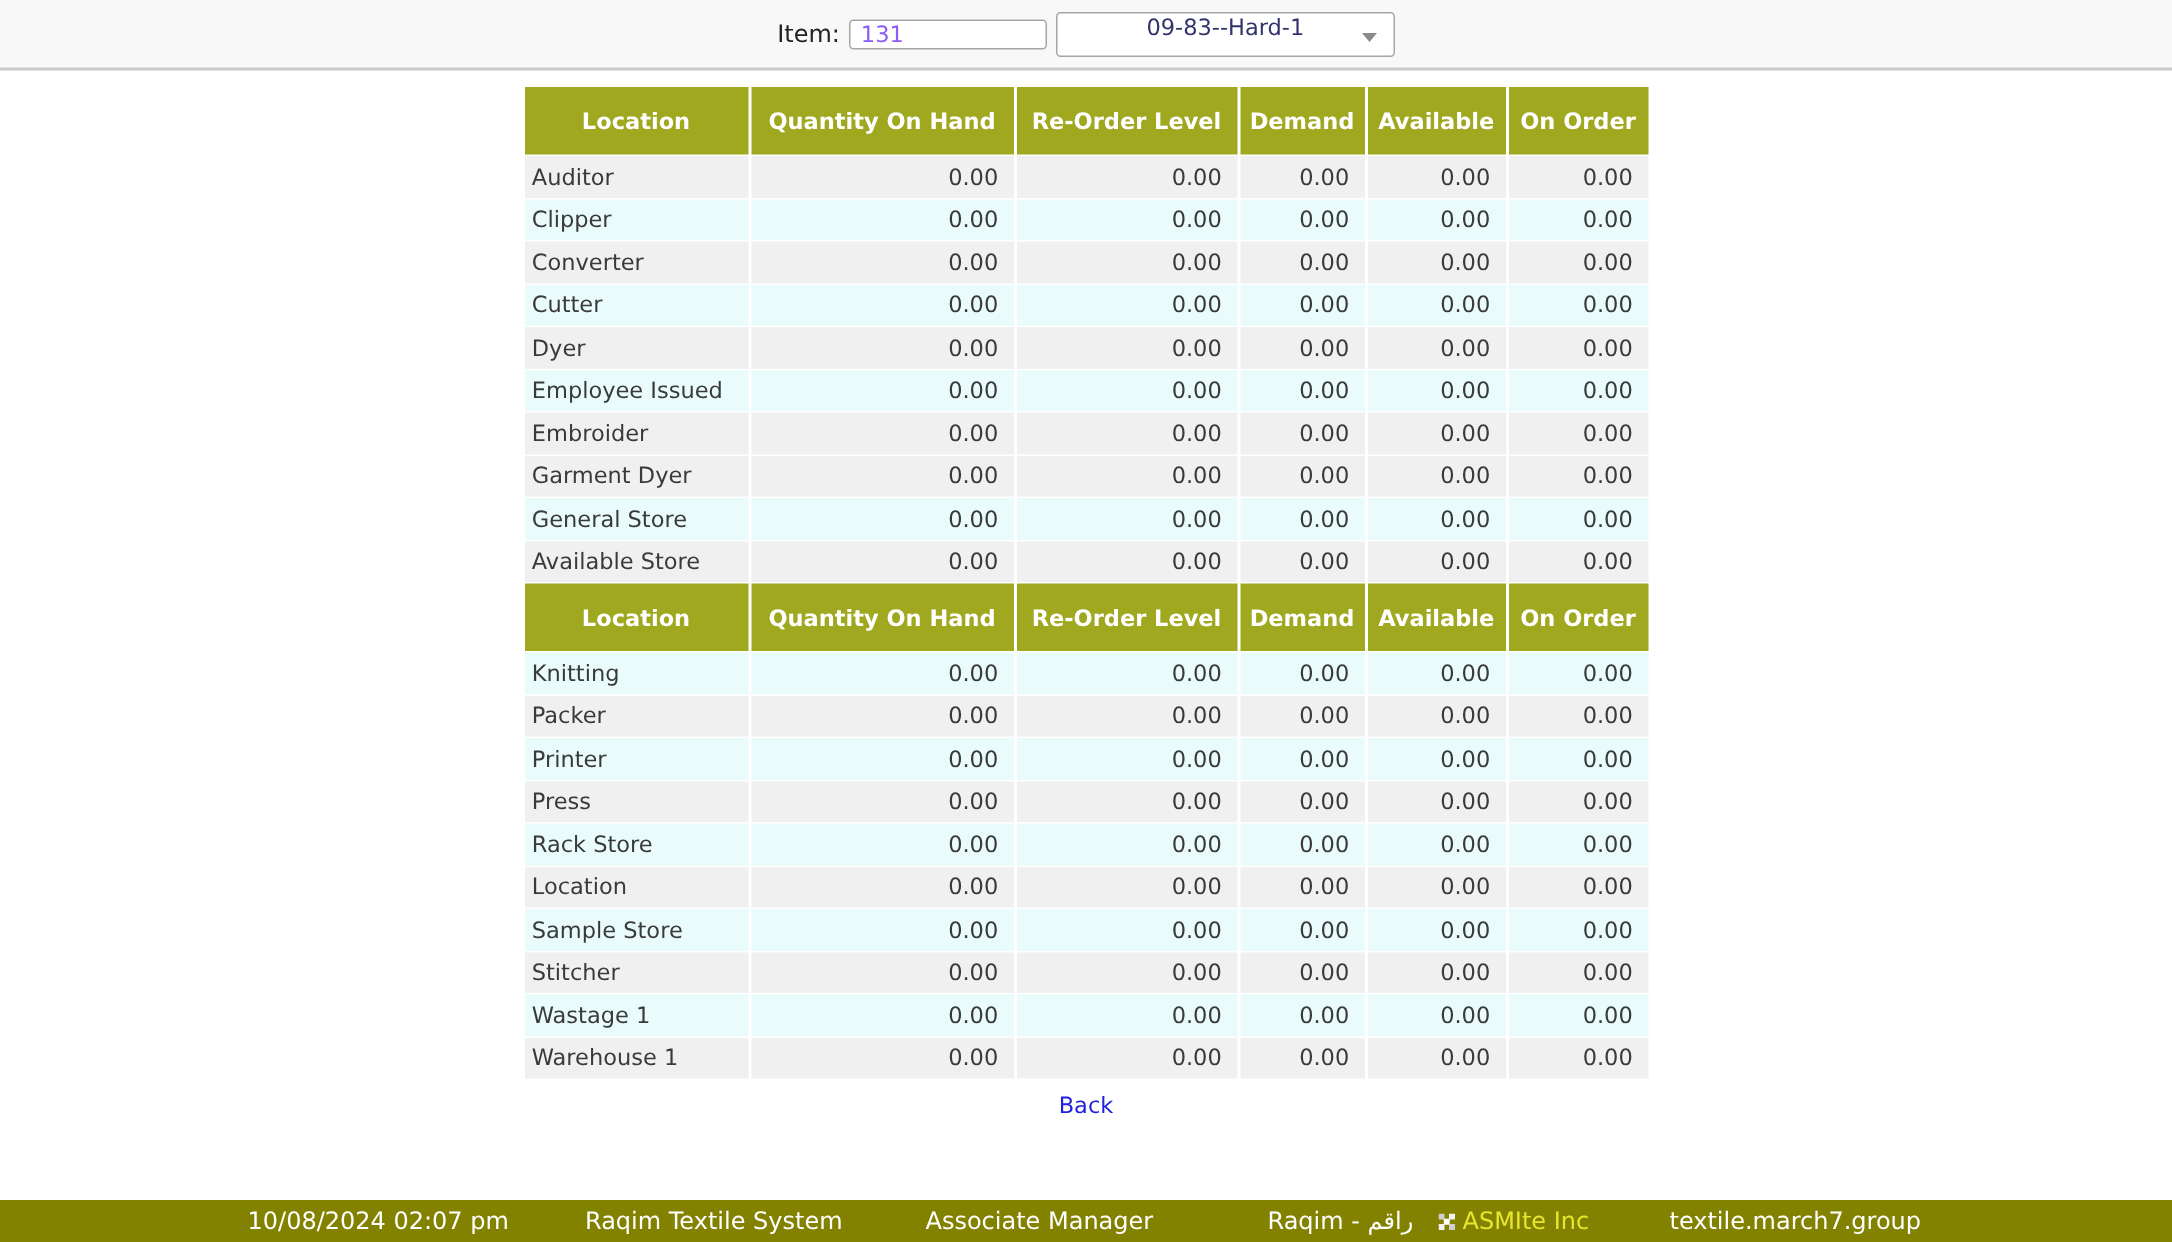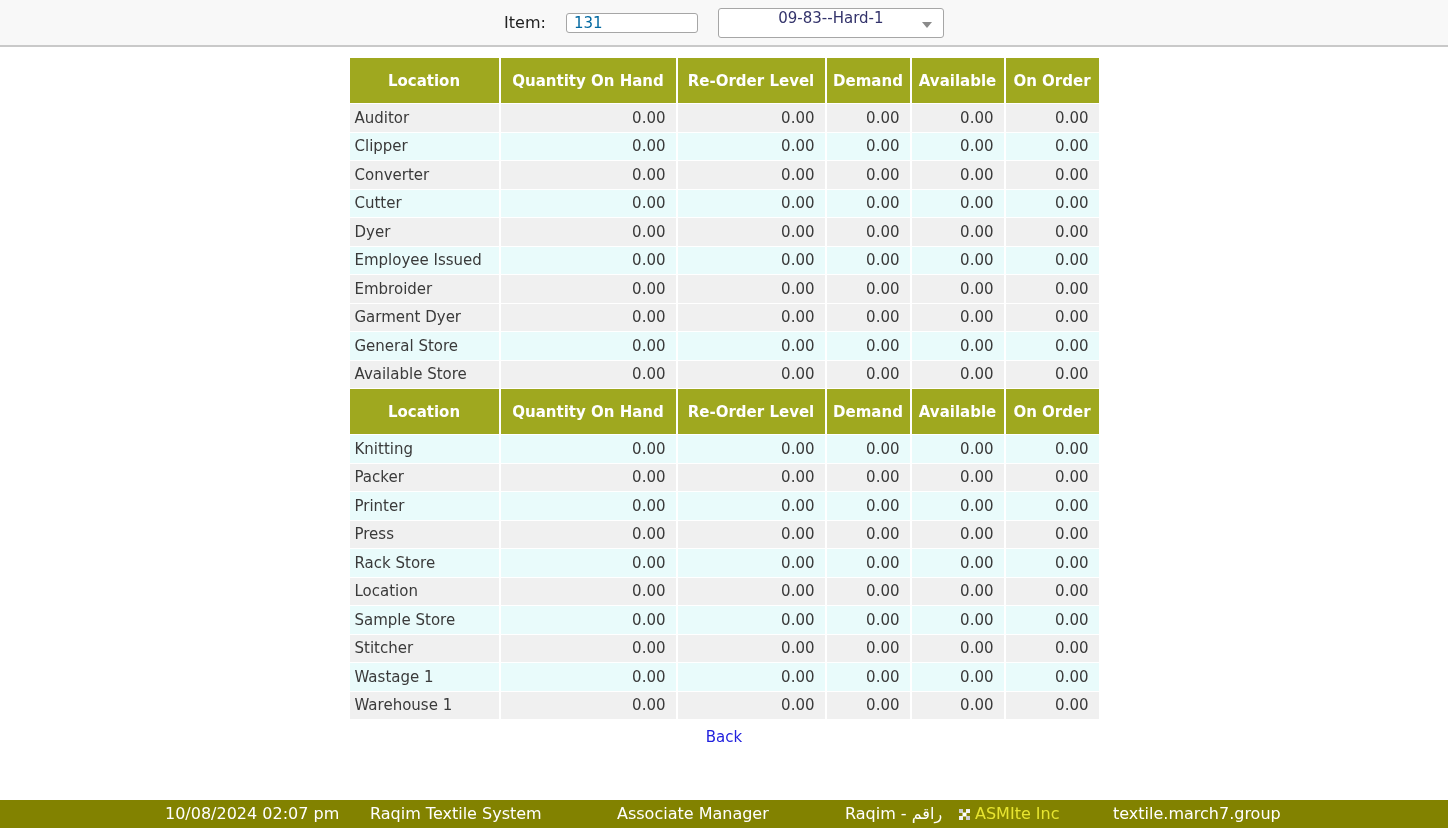--- a/index.html
+++ b/index.html
@@ -14,26 +14,26 @@
   html,body{ margin:0; padding:0; overflow:hidden; }
   body{
     width:1448px; height:828px; position:relative; background:#ffffff;
     font-family:"DejaVu Sans","Liberation Sans",sans-serif;
     color:#3a3a3a;
   }
 
   
   .topbar{
     height:47px; background:#f8f8f8; border-bottom:2px solid #c9c9c9;
-    display:flex; align-items:center; justify-content:center; gap:20px;
+    display:flex; align-items:center; justify-content:center; gap:6px;
   }
   .item-label{ font-size:16px; color:#222; }
   .item-input{
     width:132px; height:20px; border:1px solid #a6a6a6; border-radius:3px;
-    font-family:inherit; font-size:15px; color:#0369a1; padding:0 7px; background:#fff; outline:none;
+    font-family:inherit; font-size:15px; color:#8b5cf6; padding:0 7px; background:#fff; outline:none;
   }
   .fake-select{
     width:226px; height:30px; border:1px solid #a6a6a6; border-radius:3px;
     background:#fff; position:relative; display:flex; justify-content:center;
     cursor:default;
   }
   .fake-select .sel-text{ font-size:15px; color:#33336B; }
   .chevron{
     position:absolute; right:11px; top:13px; width:0; height:0;
     border-left:5px solid transparent; border-right:5px solid transparent;
@@ -60,21 +60,21 @@
   .back-row{ width:753px; margin:7px auto 0 auto; text-align:center; }
   .back-link{ color:var(--c-link); font-size:15px; text-decoration:none; cursor:pointer; }
 
   
   .footer{
     position:absolute; left:0; bottom:0; width:1448px; height:28px;
     background:var(--c-footer); color:#ffffff; font-size:16px; line-height:28px;
   }
   .footer span{ position:absolute; white-space:nowrap; top:0; }
   .f-datetime{ left:165px; }
-  .f-system{ left:370px; }
+  .f-system{ left:390px; }
   .f-role{ left:617px; }
   .f-company{ left:845px; }
   .f-vendor-group{ left:959px; display:flex; align-items:center; height:28px; }
   .f-vendor{ position:static !important; color:var(--c-vendor); margin-left:5px; cursor:pointer; }
   .f-domain{ left:1113px; }
   .grid-icon{ display:inline-block; width:11px; height:11px; }
 </style>
 </head>
 <body>
 

